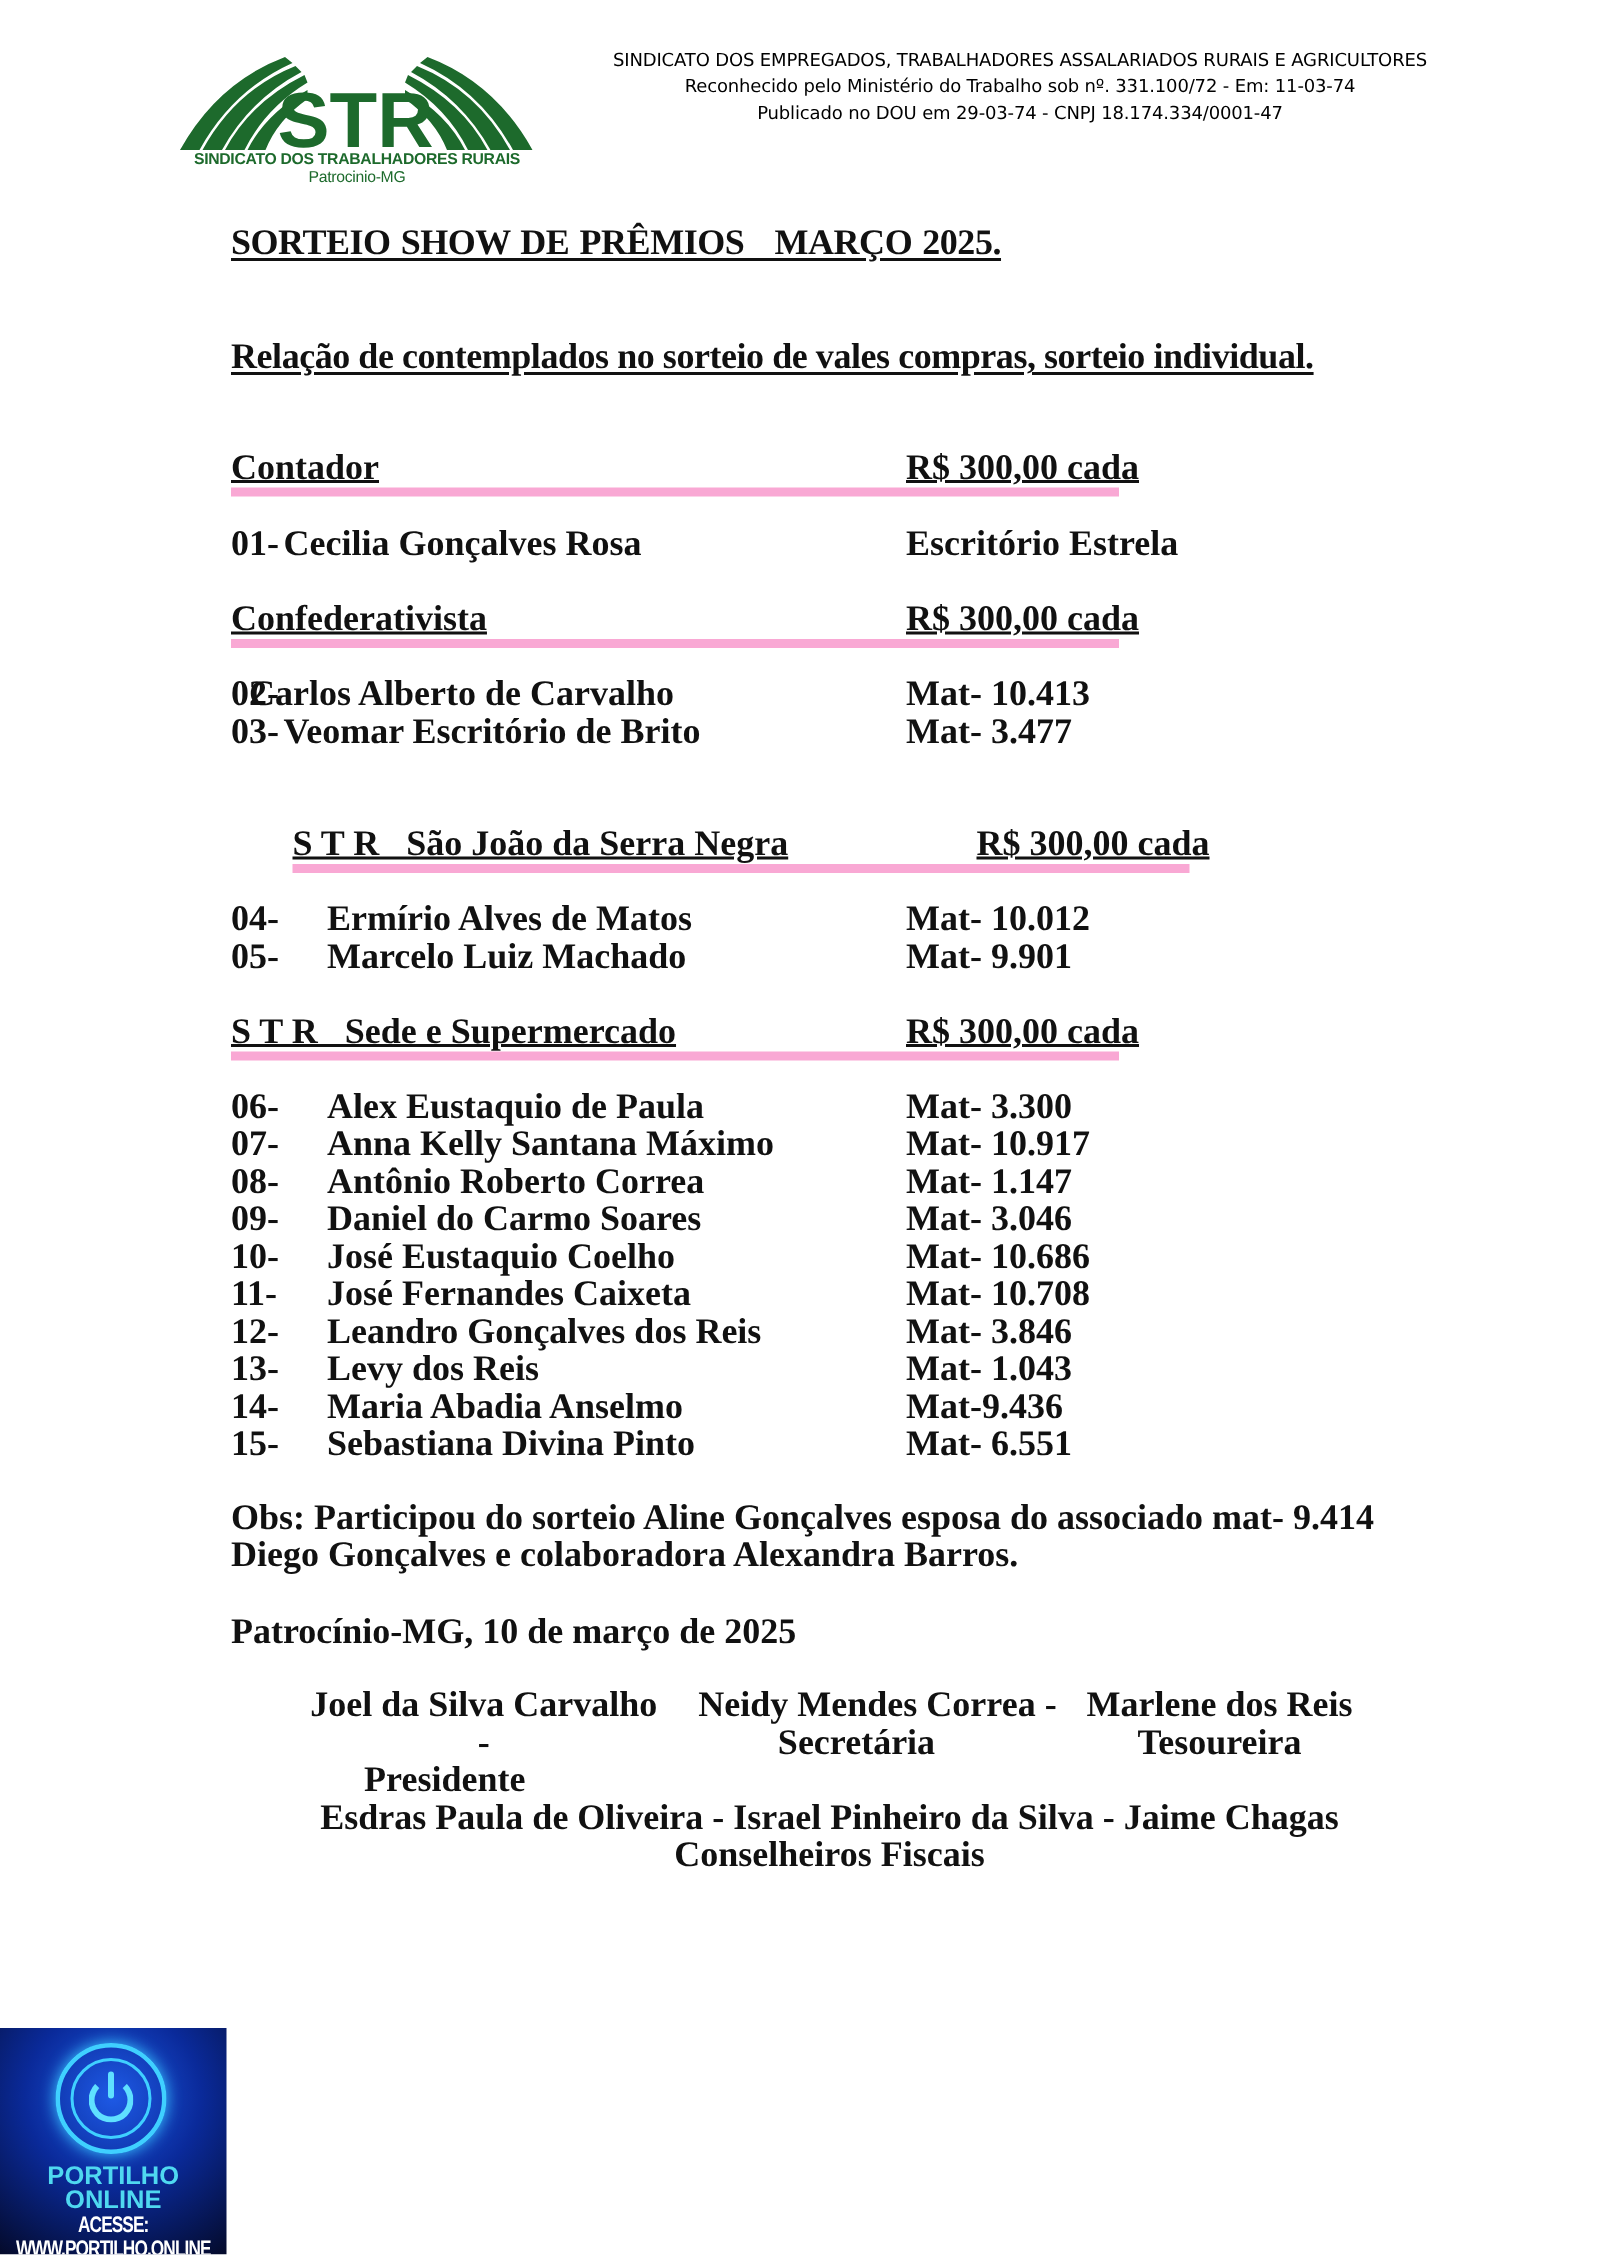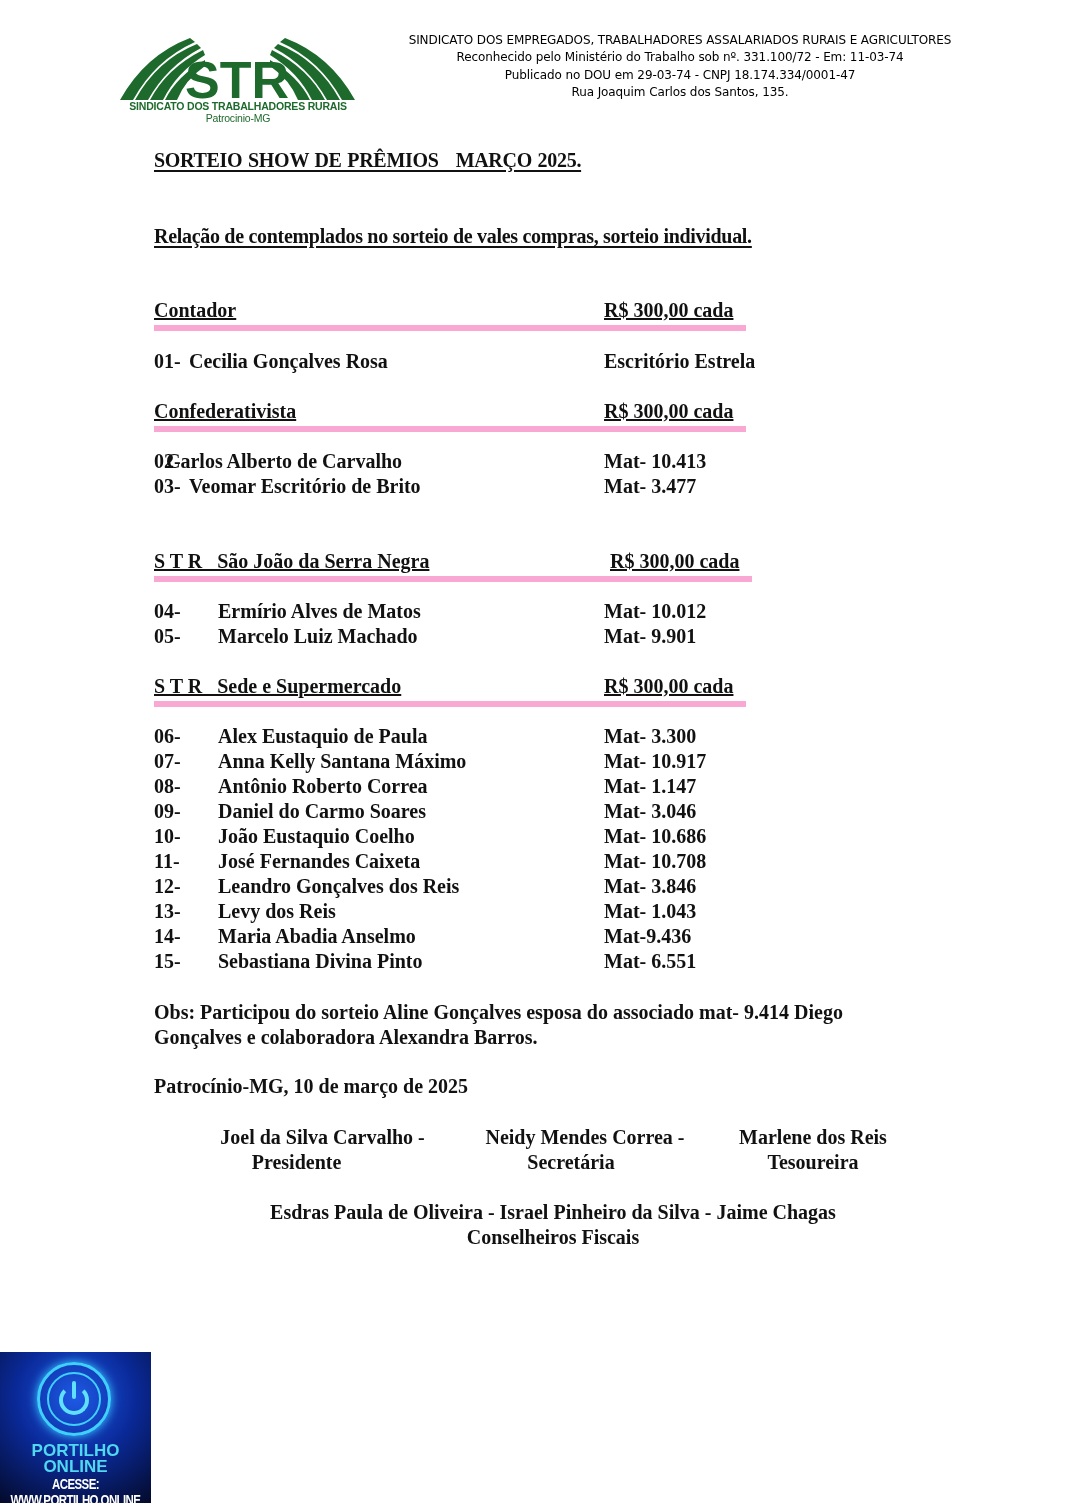--- a/index.html
+++ b/index.html
@@ -8,21 +8,21 @@
   .abs { position:absolute; }
   
   .logo { left:115px; top:30px; width:245px; height:100px; }
   .logo-sub { left:118px; top:100px; width:240px; text-align:center; font-family:"Liberation Sans", sans-serif;
               font-weight:bold; color:#1d6a2c; font-size:10.5px; letter-spacing:-0.2px; line-height:12px; }
   .logo-sub .city { font-weight:normal; font-size:10.5px; }
   .org { left:360px; top:32px; width:640px; text-align:center; font-family:"DejaVu Sans", sans-serif;
          color:#000000; font-size:12px; line-height:17.3px; letter-spacing:-0.1px; }
   .org div { white-space:nowrap; }
   
-  .doc { font-family:"Liberation Serif", serif; font-weight:bold; font-size:20px; color:#111; }
+  .doc { font-family:"Liberation Serif", serif; font-weight:bold; font-size:24px; color:#111; }
   .title { left:154px; top:149px; text-decoration:underline; text-decoration-thickness:2px; text-underline-offset:3px; letter-spacing:-0.3px; word-spacing:1px; white-space:pre; }
   .subtitle { left:154px; top:225px; text-decoration:underline; text-decoration-thickness:2px; text-underline-offset:3px; letter-spacing:-0.3px; }
   .sec { left:154px; width:592px; height:26px; border-bottom:6px solid #f9a8d4; }
   .sec .lbl { position:absolute; left:0; top:0; text-decoration:underline; text-decoration-thickness:1.5px; white-space:pre; }
   .sec .amt { position:absolute; left:450px; top:0; text-decoration:underline; text-decoration-thickness:1.5px; white-space:pre; }
   .row { left:154px; width:700px; height:25px; }
   .row .num { position:absolute; left:0; top:0; }
   .row .name { position:absolute; left:64px; top:0; white-space:nowrap; }
   .row .mat { position:absolute; left:450px; top:0; white-space:nowrap; }
   .obs { left:154px; top:1000px; width:770px; line-height:25px; }
@@ -62,21 +62,20 @@
 </svg>
 <div class="abs logo-sub">
   <div>SINDICATO DOS TRABALHADORES RURAIS</div>
   <div class="city">Patrocinio-MG</div>
 </div>
 
 <div class="abs org">
   <div>SINDICATO DOS EMPREGADOS, TRABALHADORES ASSALARIADOS RURAIS E AGRICULTORES</div>
   <div>Reconhecido pelo Ministério do Trabalho sob nº. 331.100/72 - Em: 11-03-74</div>
   <div>Publicado no DOU em 29-03-74 - CNPJ 18.174.334/0001-47</div>
-  <div>Rua Joaquim Carlos dos Santos, 135.</div>
 </div>
 
 <div class="abs doc title">SORTEIO SHOW DE PRÊMIOS   MARÇO 2025.</div>
 <div class="abs doc subtitle">Relação de contemplados no sorteio de vales compras, sorteio individual.</div>
 
 <div class="abs doc sec" style="top:299px;">
   <span class="lbl">Contador</span>
   <span class="amt">R$ 300,00 cada</span>
 </div>
 <div class="abs doc row" style="top:350px;">
@@ -93,21 +92,21 @@
   <span class="num">02-</span>
   <span class="name" style="left:12px;">Carlos Alberto de Carvalho</span>
   <span class="mat">Mat- 10.413</span>
 </div>
 <div class="abs doc row" style="top:475px;">
   <span class="num">03-</span>
   <span class="name" style="left:35px;">Veomar Escritório de Brito</span>
   <span class="mat">Mat- 3.477</span>
 </div>
 
-<div class="abs doc sec" style="top:550px; width:598px;">
+<div class="abs doc sec" style="top:550px; width:598px;margin-left:41px;">
   <span class="lbl">S T R   São João da Serra Negra</span>
   <span class="amt" style="left:456px;">R$ 300,00 cada</span>
 </div>
 <div class="abs doc row" style="top:600px;">
   <span class="num">04-</span>
   <span class="name">Ermírio Alves de Matos</span>
   <span class="mat">Mat- 10.012</span>
 </div>
 <div class="abs doc row" style="top:625px;">
   <span class="num">05-</span>
@@ -135,21 +134,21 @@
       <span class="name">Antônio Roberto Correa</span>
       <span class="mat">Mat- 1.147</span>
     </div>
     <div class="abs doc row" style="top: 800px;">
       <span class="num">09-</span>
       <span class="name">Daniel do Carmo Soares</span>
       <span class="mat">Mat- 3.046</span>
     </div>
     <div class="abs doc row" style="top: 825px;">
       <span class="num">10-</span>
-      <span class="name">João Eustaquio Coelho</span>
+      <span class="name">José Eustaquio Coelho</span>
       <span class="mat">Mat- 10.686</span>
     </div>
     <div class="abs doc row" style="top: 850px;">
       <span class="num">11-</span>
       <span class="name">José Fernandes Caixeta</span>
       <span class="mat">Mat- 10.708</span>
     </div>
     <div class="abs doc row" style="top: 875px;">
       <span class="num">12-</span>
       <span class="name">Leandro Gonçalves dos Reis</span>

